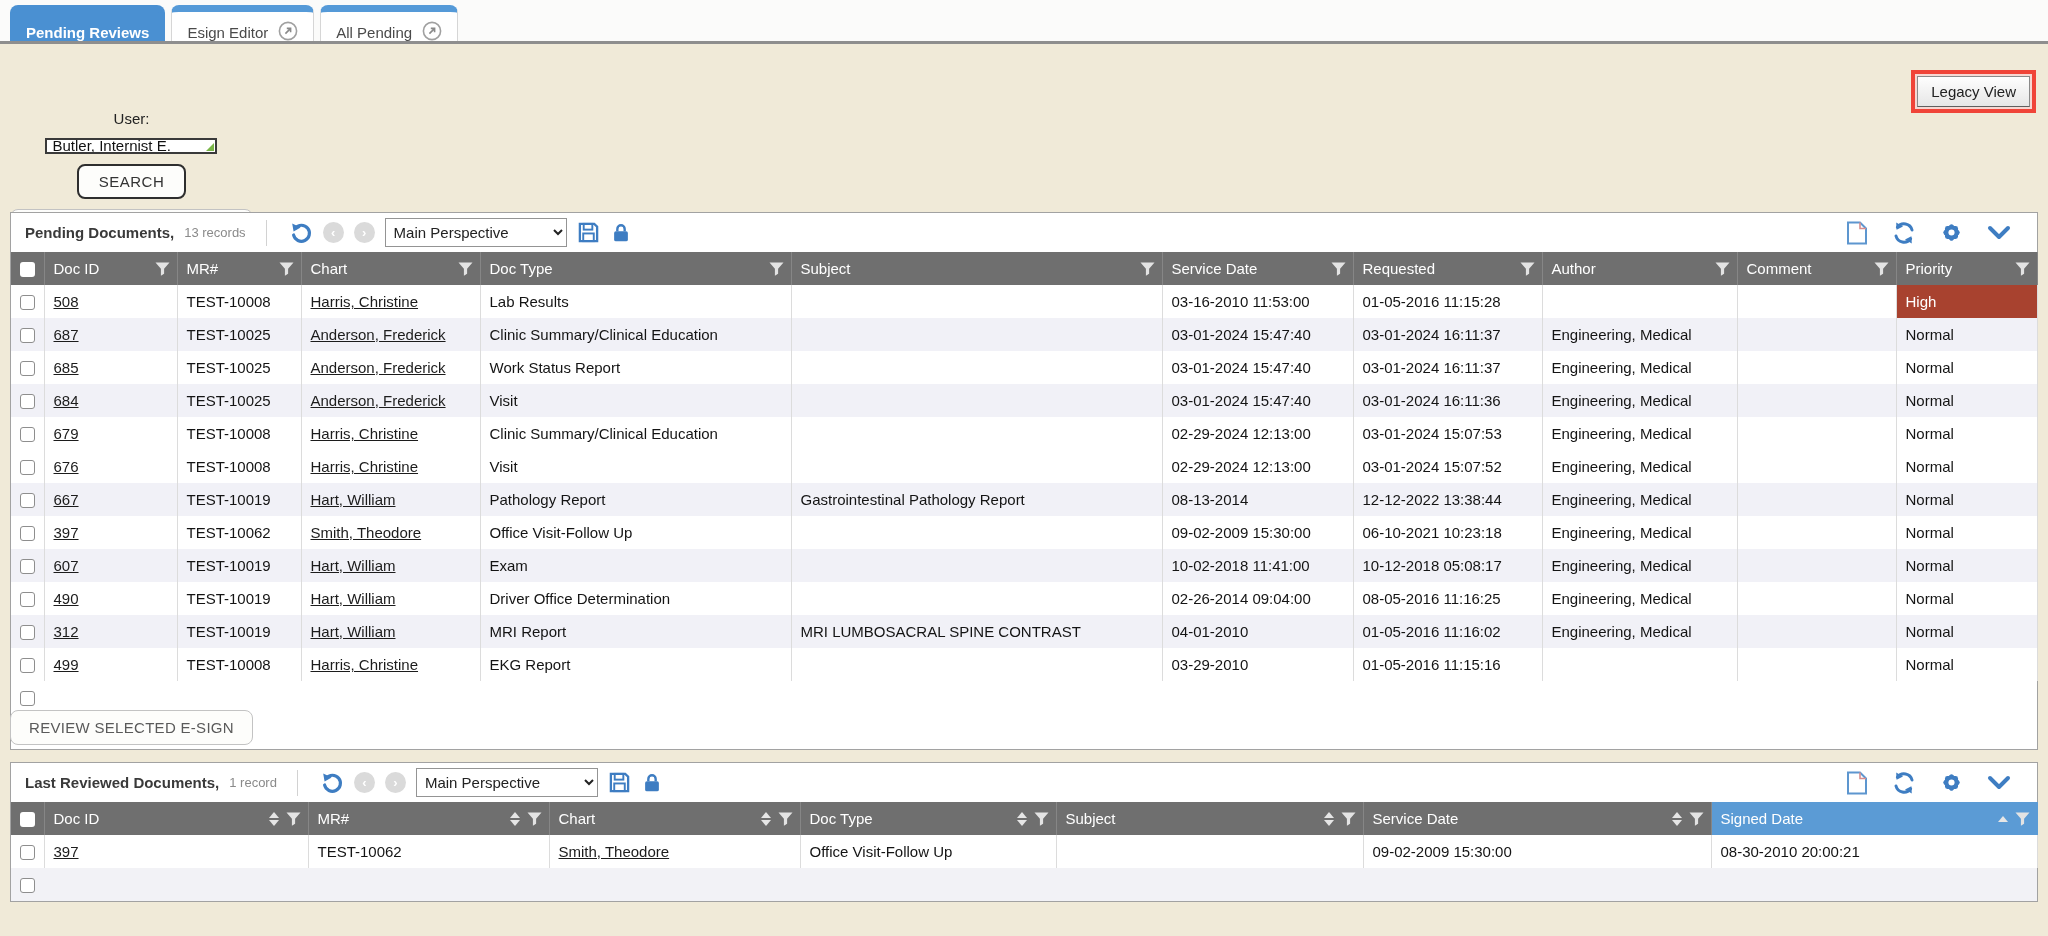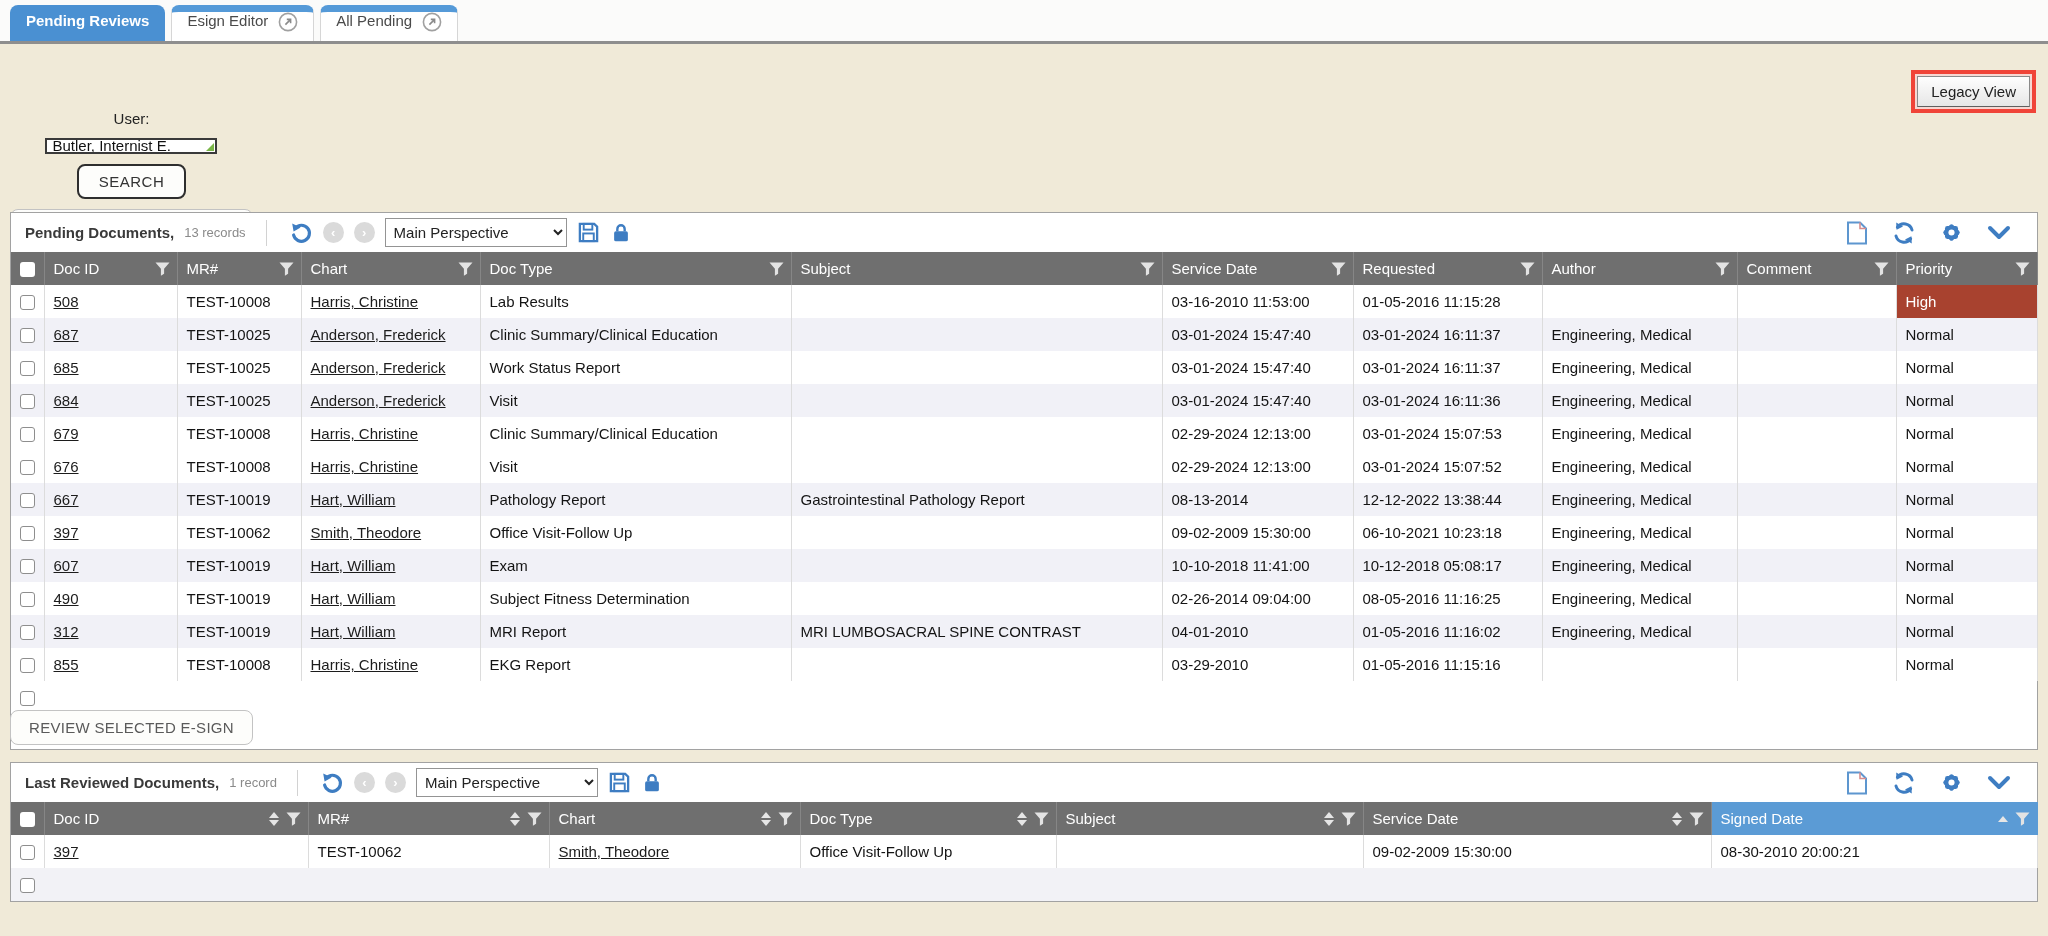--- a/index.html
+++ b/index.html
@@ -15,21 +15,21 @@
 
   
   .tabbar {
     position:absolute; top:0; left:0; width:2048px; height:44px;
     background:#fbfbfa;
     border-bottom:3px solid #8e8e8e;
     display:flex; align-items:flex-end; gap:6px;
     padding-left:10px;
   }
   .tab {
-    display:flex; align-items:flex-start; gap:10px;
+    display:flex; align-items:flex-end; gap:10px;
     height:36px; padding:0 15px;
     background:#fff;
     border:1px solid #d6d6d6; border-bottom:none;
     border-top:7px solid #559ad8;
     border-radius:8px 8px 0 0;
     font-size:15px; color:#4a4a4a;
     cursor:pointer;
   }
   .tab.active {
     background:#4a90d2; border-color:#4a90d2; border-top-color:#4a90d2;
@@ -438,32 +438,32 @@
           <td></td>
           <td>Normal</td>
         </tr>
         <tr class="alt">
           <td class="cb-col"><span class="cb"></span></td>
           <td><a class="cell-link">607</a></td>
           <td>TEST-10019</td>
           <td><a class="cell-link">Hart, William</a></td>
           <td>Exam</td>
           <td></td>
-          <td>10-10-2018 11:41:00</td>
+          <td>10-02-2018 11:41:00</td>
           <td>10-12-2018 05:08:17</td>
           <td>Engineering, Medical</td>
           <td></td>
           <td>Normal</td>
         </tr>
         <tr>
           <td class="cb-col"><span class="cb"></span></td>
           <td><a class="cell-link">490</a></td>
           <td>TEST-10019</td>
           <td><a class="cell-link">Hart, William</a></td>
-          <td>Subject Fitness Determination</td>
+          <td>Driver Office Determination</td>
           <td></td>
           <td>02-26-2014 09:04:00</td>
           <td>08-05-2016 11:16:25</td>
           <td>Engineering, Medical</td>
           <td></td>
           <td>Normal</td>
         </tr>
         <tr class="alt">
           <td class="cb-col"><span class="cb"></span></td>
           <td><a class="cell-link">312</a></td>
@@ -472,21 +472,21 @@
           <td>MRI Report</td>
           <td>MRI LUMBOSACRAL SPINE CONTRAST</td>
           <td>04-01-2010</td>
           <td>01-05-2016 11:16:02</td>
           <td>Engineering, Medical</td>
           <td></td>
           <td>Normal</td>
         </tr>
         <tr>
           <td class="cb-col"><span class="cb"></span></td>
-          <td><a class="cell-link">855</a></td>
+          <td><a class="cell-link">499</a></td>
           <td>TEST-10008</td>
           <td><a class="cell-link">Harris, Christine</a></td>
           <td>EKG Report</td>
           <td></td>
           <td>03-29-2010</td>
           <td>01-05-2016 11:15:16</td>
           <td></td>
           <td></td>
           <td>Normal</td>
         </tr>

